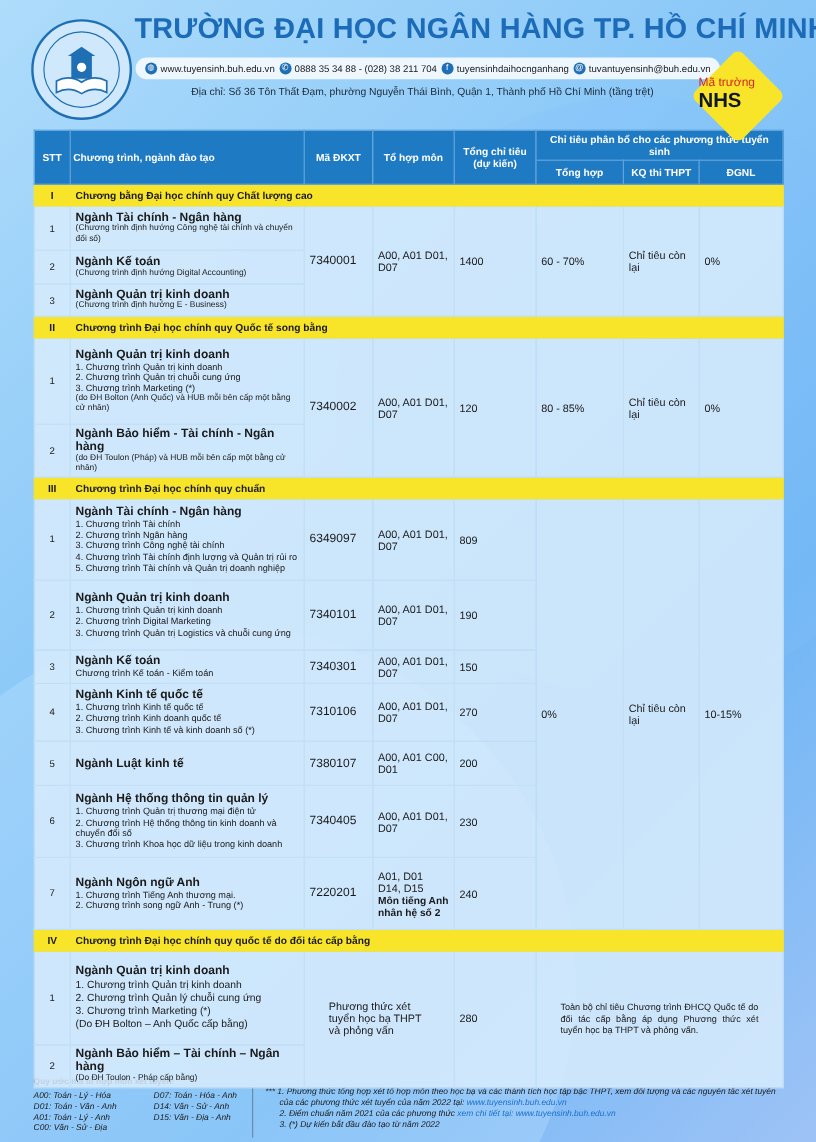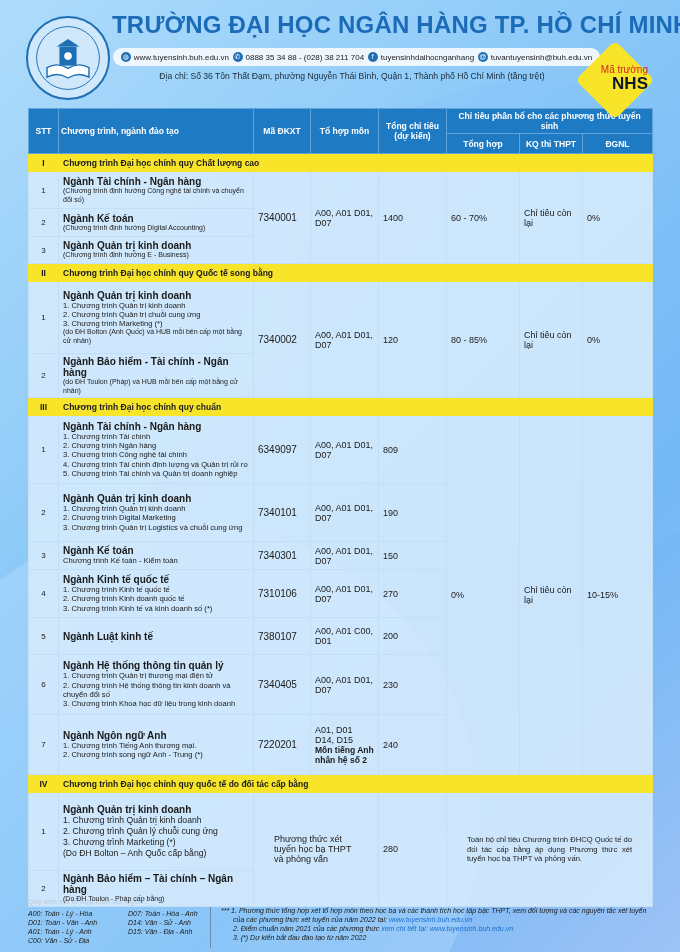--- a/index.html
+++ b/index.html
@@ -16,21 +16,21 @@
   .header { position:absolute; left:0; top:0; width:680px; height:105px; }
   .logo { position:absolute; left:26px; top:16px; width:84px; height:84px; border-radius:50%; border:2px solid #1f6fb5; background:#cfe8fb; }
   .logo svg { width:100%; height:100%; }
   .school-name { position:absolute; left:112px; top:11px; width:460px; text-align:center; font-weight:bold; font-size:24px; color:#1b6bb8; letter-spacing:0.2px; white-space:nowrap; }
   .contact-bar { position:absolute; left:113px; top:48px; width:487px; height:18px; background:#eef6fe; border-radius:10px; display:flex; align-items:center; justify-content:space-around; font-size:8px; color:#222; padding:0 6px; white-space:nowrap; }
   .contact-item { display:flex; align-items:center; gap:3px; }
   .cicon { width:10px; height:10px; border-radius:50%; background:#1f6fb5; color:#fff; font-size:7px; line-height:10px; text-align:center; display:inline-block; }
   .address { position:absolute; left:112px; top:71px; width:480px; text-align:center; font-size:8.6px; color:#1a2a3a; white-space:nowrap; }
   .subtitle { position:absolute; left:112px; top:83px; width:480px; text-align:center; font-size:14.5px; font-weight:bold; color:#f7e72a; white-space:nowrap; letter-spacing:0.2px; }
   .badge { position:absolute; left:587px; top:52px; width:56px; height:56px; transform:rotate(45deg); background:#f8e52a; border-radius:6px; z-index:3; }
-  .badge-text { position:absolute; left:582px; top:64px; width:66px; text-align:right; z-index:4; }
+  .badge-text { position:absolute; left:582px; top:64px; width:66px; text-align:left; z-index:4; }
   .badge-label { font-size:10px; color:#d6271f; display:block; }
   .badge-code { font-size:17px; font-weight:bold; color:#0f172a; display:block; line-height:17px; }
 
   table { position:absolute; left:28px; top:108px; width:624px; border-collapse:collapse; table-layout:fixed; z-index:2; }
   th { background:#1f7ac4; color:#fff; font-size:8.5px; font-weight:bold; border:1px solid #5fa3da; text-align:center; padding:2px; }
   td { border:1px solid #c3dff5; font-size:9px; vertical-align:middle; padding:2px 4px; background: rgba(214,234,252,0.88); }
   td.c { }
   td.stt { text-align:center; font-size:8px; }
   tr.section td { background:#f8e52a; font-weight:bold; font-size:8.5px; height:18px; border-color:#f8e52a; }
   .prog-title { font-weight:bold; font-size:10px; display:block; }
@@ -114,21 +114,21 @@
     <tr style="height:20px">
       <th>Tổng hợp</th>
       <th>KQ thi THPT</th>
       <th>ĐGNL</th>
     </tr>
   </thead>
   <tbody>
 
     <tr class="section">
       <td class="stt">I</td>
-      <td colspan="7">Chương trình Đại học chính quy Chất lượng cao</td>
+      <td colspan="7">Chương bằng Đại học chính quy Chất lượng cao</td>
     </tr>
     <tr style="height:37px">
       <td class="stt">1</td>
       <td>
           <span class="prog-title">Ngành Tài chính - Ngân hàng</span>
           <span class="prog-note">(Chương trình định hướng Công nghệ tài chính và chuyển đổi số)</span>
         </td>
       <td rowspan="3" class="c code">7340001</td>
       <td rowspan="3" class="c">A00, A01 D01, D07</td>
       <td rowspan="3" class="c">1400</td>

